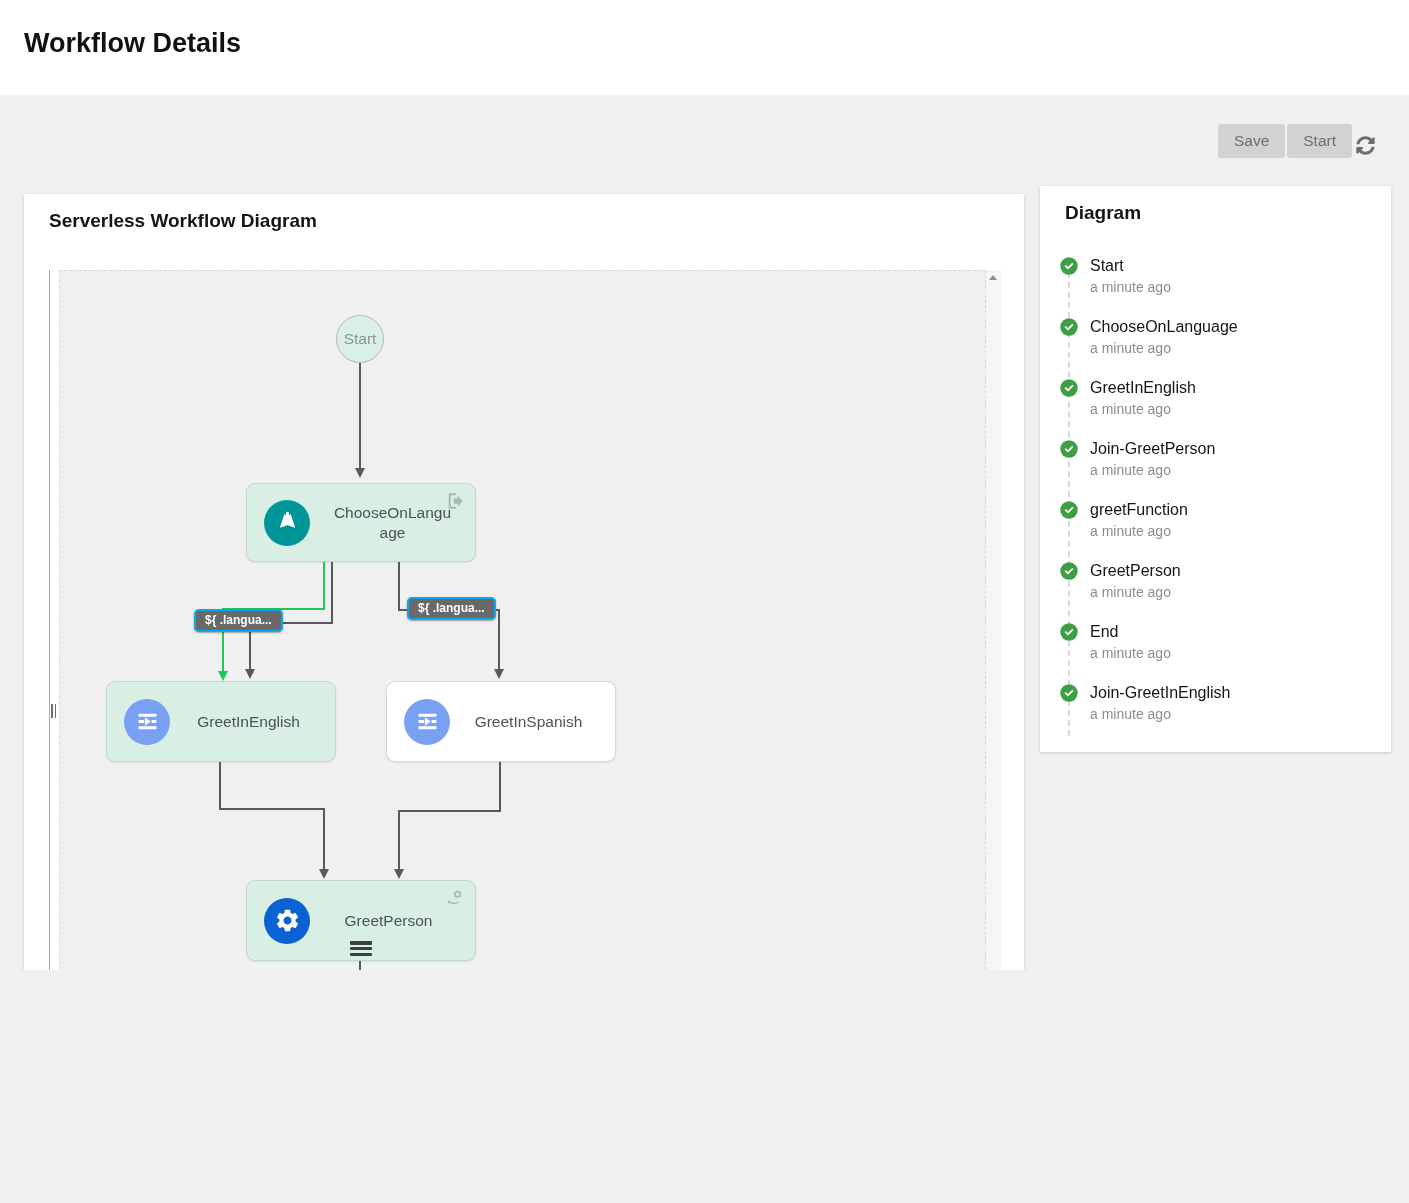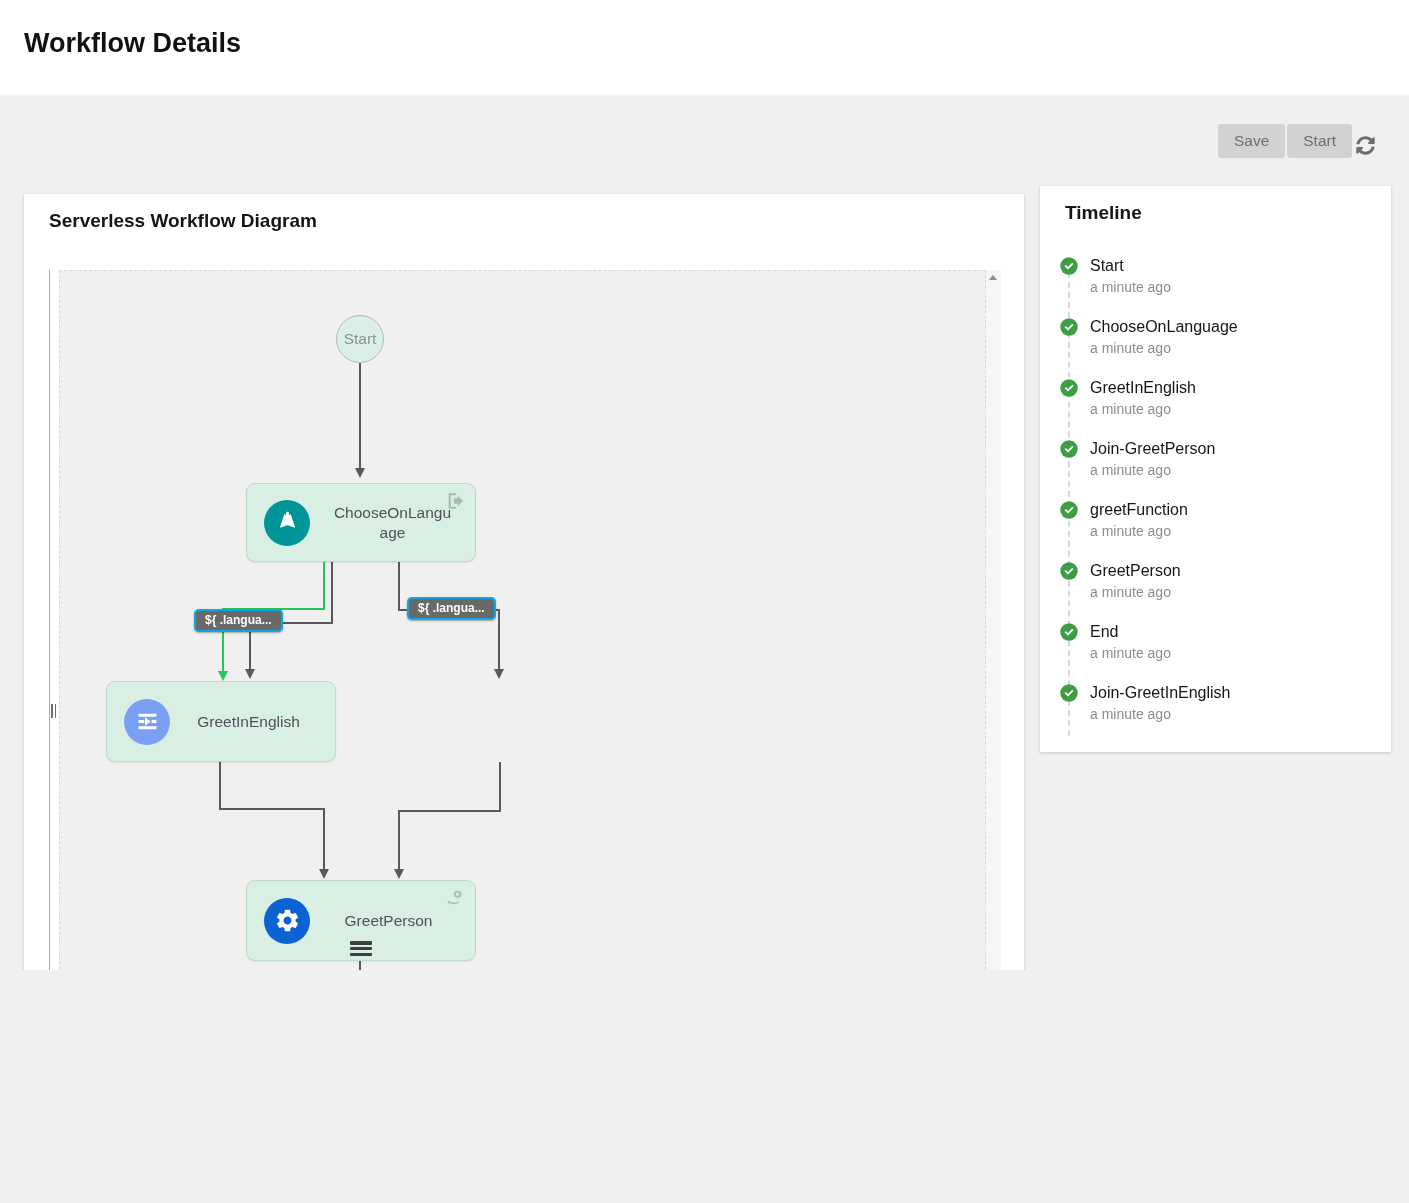--- a/index.html
+++ b/index.html
@@ -181,20 +181,32 @@
                 <rect x="4" y="5.2" width="16" height="2.6" rx="0.6"></rect>
                 <rect x="4" y="16.2" width="16" height="2.6" rx="0.6"></rect>
                 <rect x="4" y="10.7" width="5.2" height="2.6" rx="0.6"></rect>
                 <path d="M9.8 8.2l5 3.8-5 3.8z"></path>
                 <rect x="15.6" y="10.7" width="4.4" height="2.6" rx="0.6"></rect>
               </svg>
           </span>
           <span class="nlabel">GreetInEnglish</span>
         </div>
 
+        <div class="wf-node white node-spanish">
+          <span class="state-icon ltblue-bg">
+            <svg viewBox="0 0 24 24" fill="#fff">
+                <rect x="4" y="5.2" width="16" height="2.6" rx="0.6"></rect>
+                <rect x="4" y="16.2" width="16" height="2.6" rx="0.6"></rect>
+                <rect x="4" y="10.7" width="5.2" height="2.6" rx="0.6"></rect>
+                <path d="M9.8 8.2l5 3.8-5 3.8z"></path>
+                <rect x="15.6" y="10.7" width="4.4" height="2.6" rx="0.6"></rect>
+              </svg>
+          </span>
+          <span class="nlabel">GreetInSpanish</span>
+        </div>
 
         <div class="wf-node mint node-person">
           <span class="state-icon blue-bg">
             <svg viewBox="0 0 24 24">
                 <path fill="#fff" d="M19.14 12.94c.04-.3.06-.61.06-.94 0-.32-.02-.64-.07-.94l2.03-1.58c.18-.14.23-.41.12-.61l-1.92-3.32c-.12-.22-.37-.29-.59-.22l-2.39.96c-.5-.38-1.03-.7-1.62-.94l-.36-2.54c-.04-.24-.24-.41-.48-.41h-3.84c-.24 0-.43.17-.47.41l-.36 2.54c-.59.24-1.13.57-1.62.94l-2.39-.96c-.22-.08-.47 0-.59.22L2.74 8.87c-.12.21-.08.47.12.61l2.03 1.58c-.05.3-.09.63-.09.94s.02.64.07.94l-2.03 1.58c-.18.14-.23.41-.12.61l1.92 3.32c.12.22.37.29.59.22l2.39-.96c.5.38 1.03.7 1.62.94l.36 2.54c.05.24.24.41.48.41h3.84c.24 0 .44-.17.47-.41l.36-2.54c.59-.24 1.13-.56 1.62-.94l2.39.96c.22.08.47 0 .59-.22l1.92-3.32c.12-.22.07-.47-.12-.61l-2.01-1.58zM12 15.6c-1.98 0-3.6-1.62-3.6-3.6s1.62-3.6 3.6-3.6 3.6 1.62 3.6 3.6-1.62 3.6-3.6 3.6z"></path>
               </svg>
           </span>
           <span class="nlabel">GreetPerson</span>
           <span class="corner-ic">
             <svg viewBox="0 0 24 24" fill="none" stroke="currentColor" stroke-width="1.7">
@@ -242,21 +254,21 @@
       </div>
       <div class="hscroll">
         <span class="arr arr-left"></span>
         <span class="arr arr-right"></span>
       </div>
       <div class="corner"></div>
     </div>
   </section>
 
   <aside class="card timeline-card">
-    <h3>Timeline</h3>
+    <h3>Diagram</h3>
     <ul class="timeline-list">
       <li>
         <span class="check">
             <svg viewBox="0 0 512 512">
               <circle cx="256" cy="256" r="248" fill="#3d9e44"></circle>
               <path fill="#fff" d="M227.3 358.6l-96.9-96.8 36.2-36.2 60.7 60.6 120.4-120.4 36.2 36.3z"></path>
             </svg>
           </span>
         <div>
             <div class="tl-label">Start</div>

